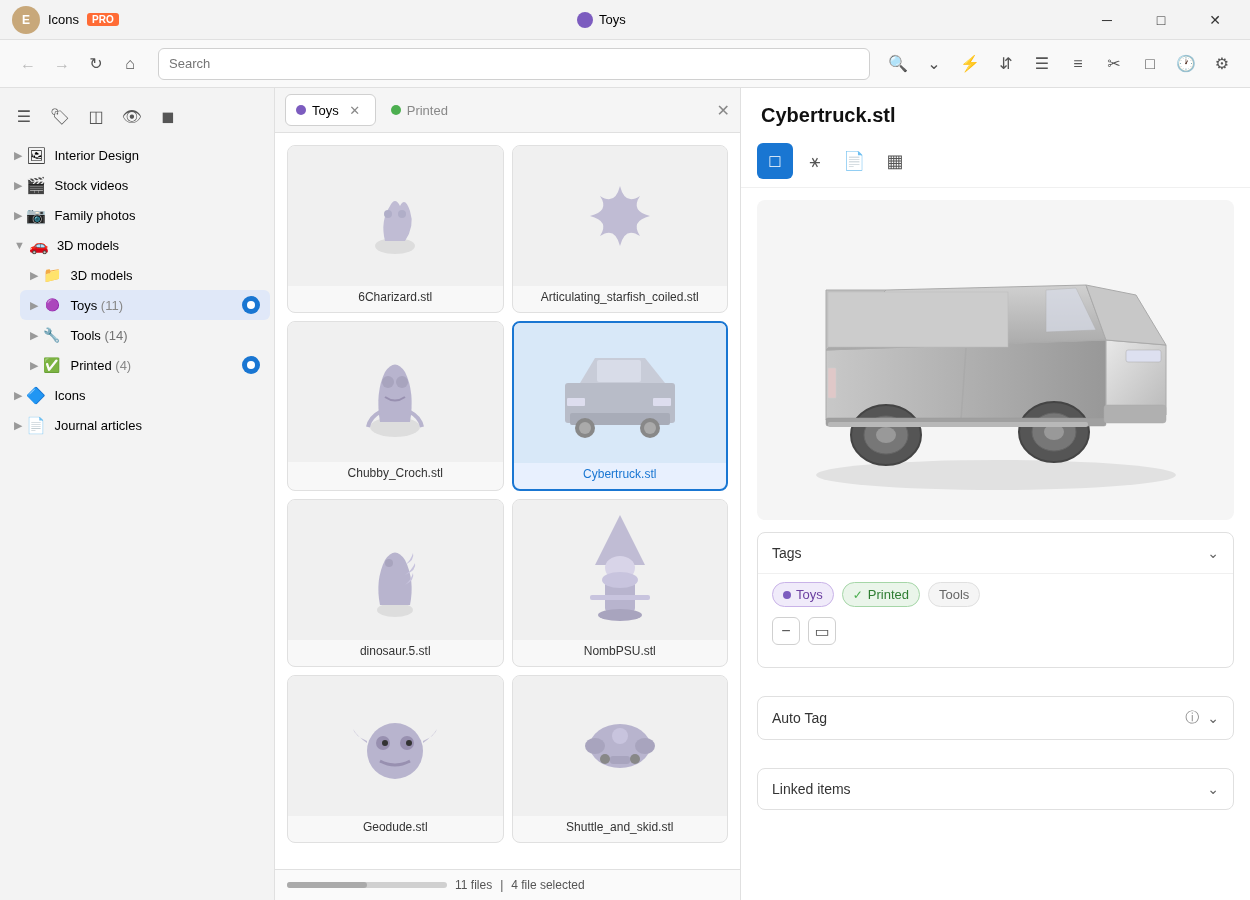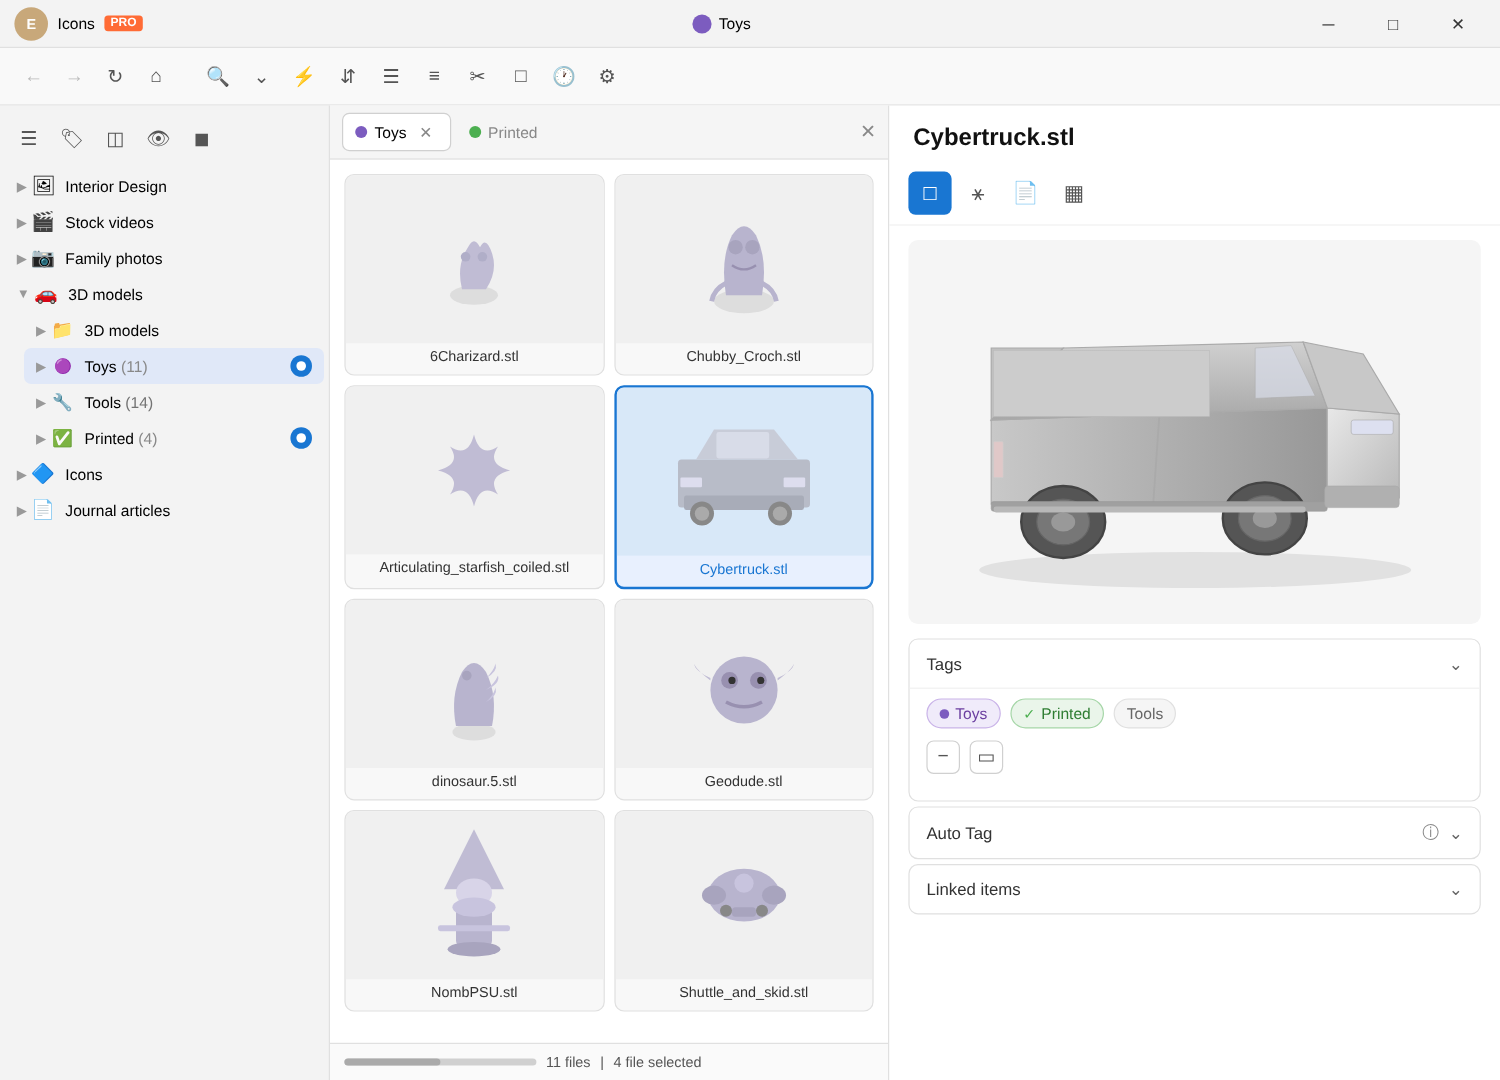--- a/index.html
+++ b/index.html
@@ -64,21 +64,21 @@
     
     .detail-panel { width: 510px; background: white; border-left: 1px solid #e0e0e0; display: flex; flex-direction: column; overflow-y: auto; }
     .detail-header { padding: 16px 20px 8px; }
     .detail-title { font-size: 20px; font-weight: 600; color: #111; }
     .detail-toolbar { display: flex; align-items: center; gap: 4px; padding: 8px 16px; border-bottom: 1px solid #f0f0f0; }
     .detail-tb-btn { width: 36px; height: 36px; border: none; background: transparent; cursor: pointer; border-radius: 6px; display: flex; align-items: center; justify-content: center; font-size: 18px; color: #555; }
     .detail-tb-btn.active { background: #1976d2; color: white; }
     .model-preview { flex: 0 0 320px; display: flex; align-items: center; justify-content: center; background: #f5f5f5; margin: 12px 16px; border-radius: 8px; overflow: hidden; }
 
     
-    .section { border: 1px solid #e0e0e0; border-radius: 8px; margin: 0 16px 4px; }
+    .section { border: 1px solid #e0e0e0; border-radius: 8px; margin: 0 16px 28px; }
     .section-header { display: flex; align-items: center; justify-content: space-between; padding: 12px 14px; cursor: pointer; }
     .section-title { font-size: 14px; font-weight: 500; color: #333; }
     .section-chevron { color: #666; font-size: 14px; }
     .section-body { padding: 8px 14px 12px; border-top: 1px solid #f0f0f0; }
     .tags-row { display: flex; align-items: center; gap: 8px; flex-wrap: wrap; margin-bottom: 10px; }
     .tag-chip { display: flex; align-items: center; gap: 5px; padding: 4px 10px; border-radius: 16px; font-size: 13px; font-weight: 500; border: 1px solid transparent; }
     .tag-chip.purple { background: #f0ebfa; border-color: #c9b3e8; color: #6b3fa0; }
     .tag-chip.green { background: #eaf5ea; border-color: #a5d6a7; color: #2e7d32; }
     .tag-chip.gray { background: #f5f5f5; border-color: #e0e0e0; color: #666; }
     .tag-dot { width: 8px; height: 8px; border-radius: 50%; }
@@ -110,20 +110,21 @@
   </div>
 </div>
 
 <div class="toolbar">
   <div class="toolbar-nav">
     <button class="tb-btn disabled">←</button>
     <button class="tb-btn disabled">→</button>
     <button class="tb-btn">↻</button>
     <button class="tb-btn">⌂</button>
   </div>
+  <input class="search-bar" type="text" placeholder="Search" style="">
   <div class="toolbar-actions">
     <button class="tb-btn">🔍</button>
     <button class="tb-btn">⌄</button>
     <button class="tb-btn">⚡</button>
     <button class="tb-btn">⇵</button>
     <button class="tb-btn">☰</button>
     <button class="tb-btn">≡</button>
     <button class="tb-btn">✂</button>
     <button class="tb-btn">□</button>
     <button class="tb-btn">🕐</button>
@@ -237,42 +238,42 @@
             <ellipse cx="45" cy="80" rx="20" ry="8" fill="#ddd"></ellipse>
             <path d="M35 75 Q30 55 40 40 Q45 30 50 40 Q55 30 60 45 Q65 60 55 75 Z" fill="#c0bcd4"></path>
             <circle cx="38" cy="48" r="4" fill="#b0aec8"></circle>
             <circle cx="52" cy="48" r="4" fill="#b0aec8"></circle>
           </svg>
         </div>
         <div class="file-name">6Charizard.stl</div>
       </div>
       <div class="file-card">
         <div class="file-thumb">
+          <svg width="90" height="100" viewBox="0 0 90 100">
+            <g transform="translate(45,50)">
+              <path d="M0,-30 Q5,-10 20,-20 Q10,-5 30,0 Q10,5 20,20 Q5,10 0,30 Q-5,10 -20,20 Q-10,5 -30,0 Q-10,-5 -20,-20 Q-5,-10 0,-30Z" fill="#c0bcd4"></path>
+            </g>
+          </svg>
+        </div>
+        <div class="file-name">Articulating_starfish_coiled.stl</div>
+      </div>
+
+      <div class="file-card">
+        <div class="file-thumb">
           <svg width="90" height="120" viewBox="0 0 90 120">
             <ellipse cx="45" cy="95" rx="25" ry="10" fill="#ddd"></ellipse>
             <path d="M30 90 Q25 60 35 40 Q45 25 55 40 Q65 60 60 90 Z" fill="#b8b4ce"></path>
             <circle cx="38" cy="50" r="6" fill="#a8a4be"></circle>
             <circle cx="52" cy="50" r="6" fill="#a8a4be"></circle>
             <path d="M35 65 Q45 72 55 65" stroke="#9890b0" stroke-width="2" fill="none"></path>
             <path d="M30 80 Q20 85 18 95" stroke="#b8b4ce" stroke-width="4" fill="none"></path>
             <path d="M60 80 Q70 85 72 95" stroke="#b8b4ce" stroke-width="4" fill="none"></path>
           </svg>
         </div>
         <div class="file-name">Chubby_Croch.stl</div>
-      </div>
-
-      <div class="file-card">
-        <div class="file-thumb">
-          <svg width="90" height="100" viewBox="0 0 90 100">
-            <g transform="translate(45,50)">
-              <path d="M0,-30 Q5,-10 20,-20 Q10,-5 30,0 Q10,5 20,20 Q5,10 0,30 Q-5,10 -20,20 Q-10,5 -30,0 Q-10,-5 -20,-20 Q-5,-10 0,-30Z" fill="#c0bcd4"></path>
-            </g>
-          </svg>
-        </div>
-        <div class="file-name">Articulating_starfish_coiled.stl</div>
       </div>
       <div class="file-card selected">
         <div class="file-thumb" style="background:#d8e8f8;">
           <svg width="130" height="110" viewBox="0 0 130 110">
             <rect x="10" y="45" width="110" height="40" rx="3" fill="#b8bcc8"></rect>
             <polygon points="25,45 40,20 90,20 110,45" fill="#c8ccd8"></polygon>
             <rect x="15" y="75" width="100" height="12" rx="2" fill="#a8acb8"></rect>
             <circle cx="30" cy="90" r="10" fill="#888"></circle>
             <circle cx="30" cy="90" r="6" fill="#aaa"></circle>
             <circle cx="95" cy="90" r="10" fill="#888"></circle>
@@ -293,46 +294,46 @@
             <path d="M50 50 Q60 45 58 38 Q56 45 50 50Z" fill="#c8c4de"></path>
             <path d="M50 60 Q62 55 60 48 Q57 55 50 60Z" fill="#c8c4de"></path>
             <path d="M50 70 Q60 65 58 58 Q56 65 50 70Z" fill="#c8c4de"></path>
             <circle cx="34" cy="48" r="4" fill="#a8a4be"></circle>
           </svg>
         </div>
         <div class="file-name">dinosaur.5.stl</div>
       </div>
       <div class="file-card">
         <div class="file-thumb">
+          <svg width="80" height="120" viewBox="0 0 80 120">
+            <polygon points="40,5 15,55 65,55" fill="#c0bcd4"></polygon>
+            <ellipse cx="40" cy="58" rx="15" ry="12" fill="#d8d4e8"></ellipse>
+            <rect x="25" y="68" width="30" height="35" rx="5" fill="#b8b4ce"></rect>
+            <ellipse cx="40" cy="70" rx="18" ry="8" fill="#c8c4de"></ellipse>
+            <rect x="10" y="85" width="60" height="5" rx="2" fill="#c8c4de"></rect>
+            <ellipse cx="40" cy="105" rx="22" ry="6" fill="#a8a4be"></ellipse>
+          </svg>
+        </div>
+        <div class="file-name">NombPSU.stl</div>
+      </div>
+
+      <div class="file-card">
+        <div class="file-thumb">
           <svg width="100" height="110" viewBox="0 0 100 110">
             <circle cx="50" cy="60" r="28" fill="#b8b4ce"></circle>
             <circle cx="38" cy="52" r="7" fill="#9890b0"></circle>
             <circle cx="62" cy="52" r="7" fill="#9890b0"></circle>
             <circle cx="40" cy="52" r="3" fill="#333"></circle>
             <circle cx="64" cy="52" r="3" fill="#333"></circle>
             <path d="M35 70 Q50 78 65 70" stroke="#9890b0" stroke-width="3" fill="none"></path>
             <path d="M22 50 Q10 45 8 38 Q12 45 22 52Z" fill="#c0bcd4"></path>
             <path d="M78 50 Q90 45 92 38 Q88 45 78 52Z" fill="#c0bcd4"></path>
           </svg>
         </div>
         <div class="file-name">Geodude.stl</div>
-      </div>
-
-      <div class="file-card">
-        <div class="file-thumb">
-          <svg width="80" height="120" viewBox="0 0 80 120">
-            <polygon points="40,5 15,55 65,55" fill="#c0bcd4"></polygon>
-            <ellipse cx="40" cy="58" rx="15" ry="12" fill="#d8d4e8"></ellipse>
-            <rect x="25" y="68" width="30" height="35" rx="5" fill="#b8b4ce"></rect>
-            <ellipse cx="40" cy="70" rx="18" ry="8" fill="#c8c4de"></ellipse>
-            <rect x="10" y="85" width="60" height="5" rx="2" fill="#c8c4de"></rect>
-            <ellipse cx="40" cy="105" rx="22" ry="6" fill="#a8a4be"></ellipse>
-          </svg>
-        </div>
-        <div class="file-name">NombPSU.stl</div>
       </div>
       <div class="file-card">
         <div class="file-thumb">
           <svg width="110" height="110" viewBox="0 0 110 110">
             <ellipse cx="55" cy="55" rx="30" ry="22" fill="#b8b4ce"></ellipse>
             <ellipse cx="30" cy="55" rx="10" ry="8" fill="#a8a4be"></ellipse>
             <ellipse cx="80" cy="55" rx="10" ry="8" fill="#a8a4be"></ellipse>
             <circle cx="55" cy="45" r="8" fill="#c8c4de"></circle>
             <rect x="45" y="65" width="20" height="8" rx="3" fill="#a8a4be"></rect>
             <circle cx="40" cy="68" r="5" fill="#888"></circle>

